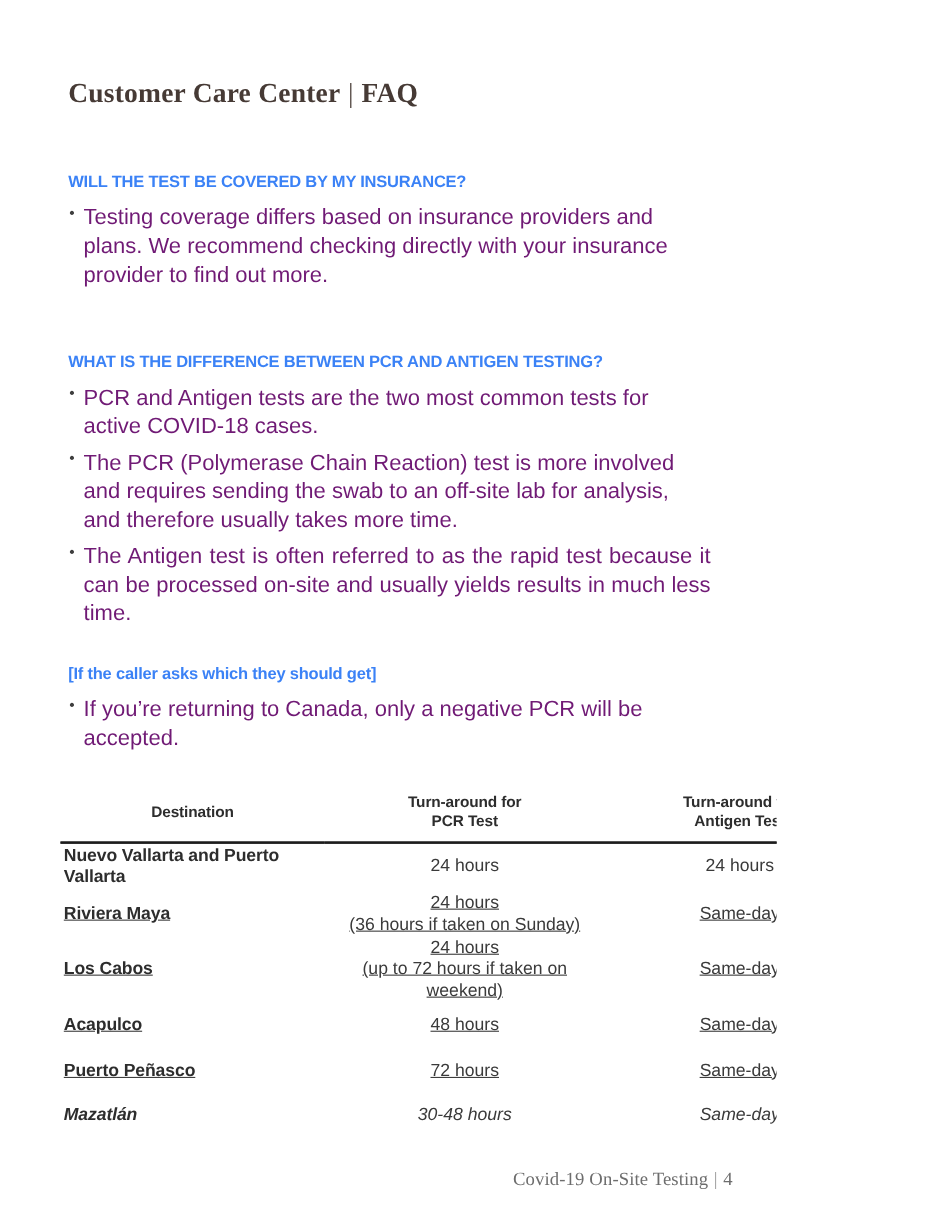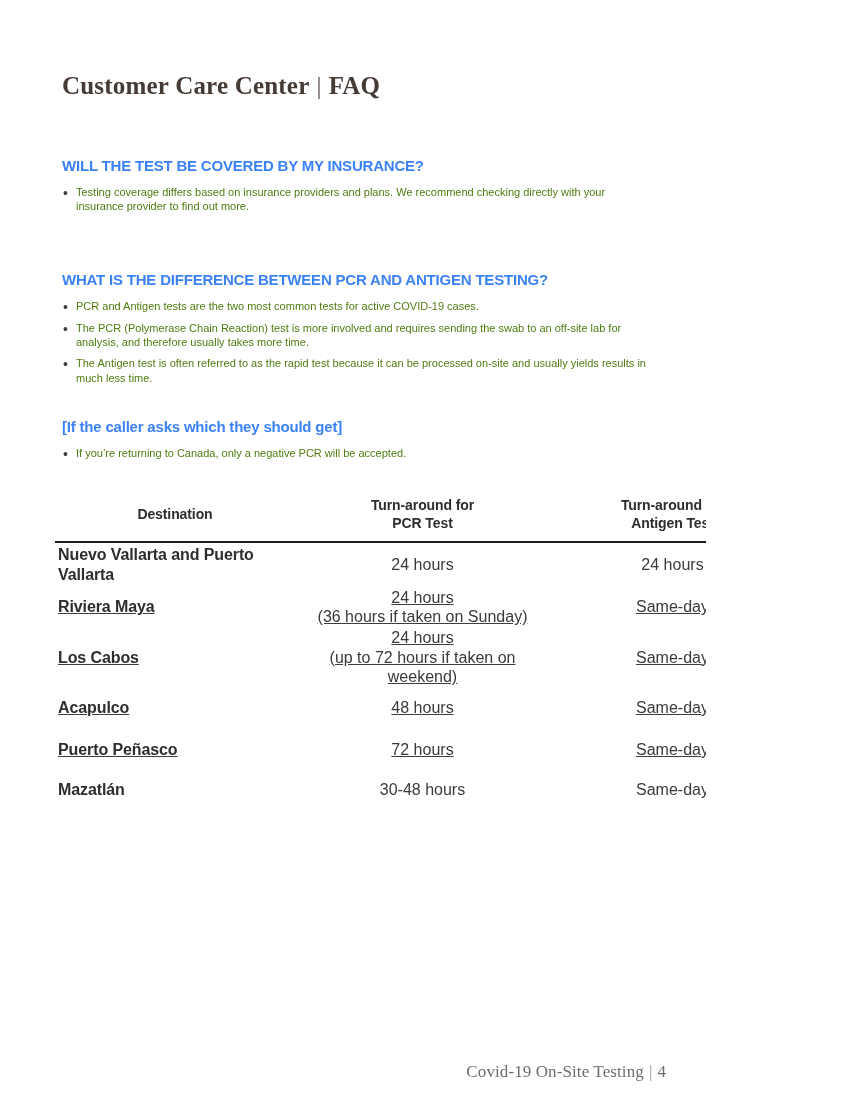--- a/index.html
+++ b/index.html
@@ -42,23 +42,23 @@
   .sec2 { margin-top: 58px; }
   .sec3 { margin-top: 33px; }
   .sec4 { margin-top: 64px; }
   ul.bullets {
     list-style: none;
     margin-top: 10px;
   }
   ul.bullets li {
     position: relative;
     padding-left: 14px;
-    font-size: 11px;
+    font-size: 20px;
     line-height: 1.3;
-    color: #4d7c0f;
+    color: #701a75;
     margin-bottom: 7px;
   }
   ul.bullets li::before {
     content: "\2022";
     position: absolute;
     left: 1px;
     top: -1px;
     font-size: 14px;
     color: #3e3e3e;
   }
@@ -93,21 +93,21 @@
   table.results td.dest {
     text-align: left;
     font-weight: bold;
     color: #2d2d2d;
     letter-spacing: -0.1px;
     padding-left: 3px;
   }
   .pre { white-space: pre-line; }
   tr.h44 { height: 44px; }
   tr.h42 { height: 42px; text-decoration: underline; }
-  tr.h38 { height: 38px; }
+  tr.h38 { height: 38px; font-style: italic; }
   
   .page-footer {
     position: absolute;
     top: 1062px;
     right: 40px;
     font-family: "Liberation Serif", serif;
     font-size: 17px;
     color: #6d6d6d;
     letter-spacing: 0.1px;
   }
@@ -127,21 +127,21 @@
     <section class="sec1">
       <h2 class="sec-heading">WILL THE TEST BE COVERED BY MY INSURANCE?</h2>
       <ul class="bullets">
         <li>Testing coverage differs based on insurance providers and plans. We recommend checking directly with your insurance provider to find out more.</li>
       </ul>
     </section>
 
     <section class="sec2">
       <h2 class="sec-heading">WHAT IS THE DIFFERENCE BETWEEN PCR AND ANTIGEN TESTING?</h2>
       <ul class="bullets">
-        <li>PCR and Antigen tests are the two most common tests for active COVID-19 cases.</li>
+        <li>PCR and Antigen tests are the two most common tests for active COVID-18 cases.</li>
         <li>The PCR (Polymerase Chain Reaction) test is more involved and requires sending the swab to an off-site lab for analysis, and therefore usually takes more time.</li>
         <li class="justify">The Antigen test is often referred to as the rapid test because it can be processed on-site and usually yields results in much less time.</li>
       </ul>
     </section>
 
     <section class="sec3">
       <h2 class="sec-heading">[If the caller asks which they should get]</h2>
       <ul class="bullets">
         <li>If you’re returning to Canada, only a negative PCR will be accepted.</li>
       </ul>

